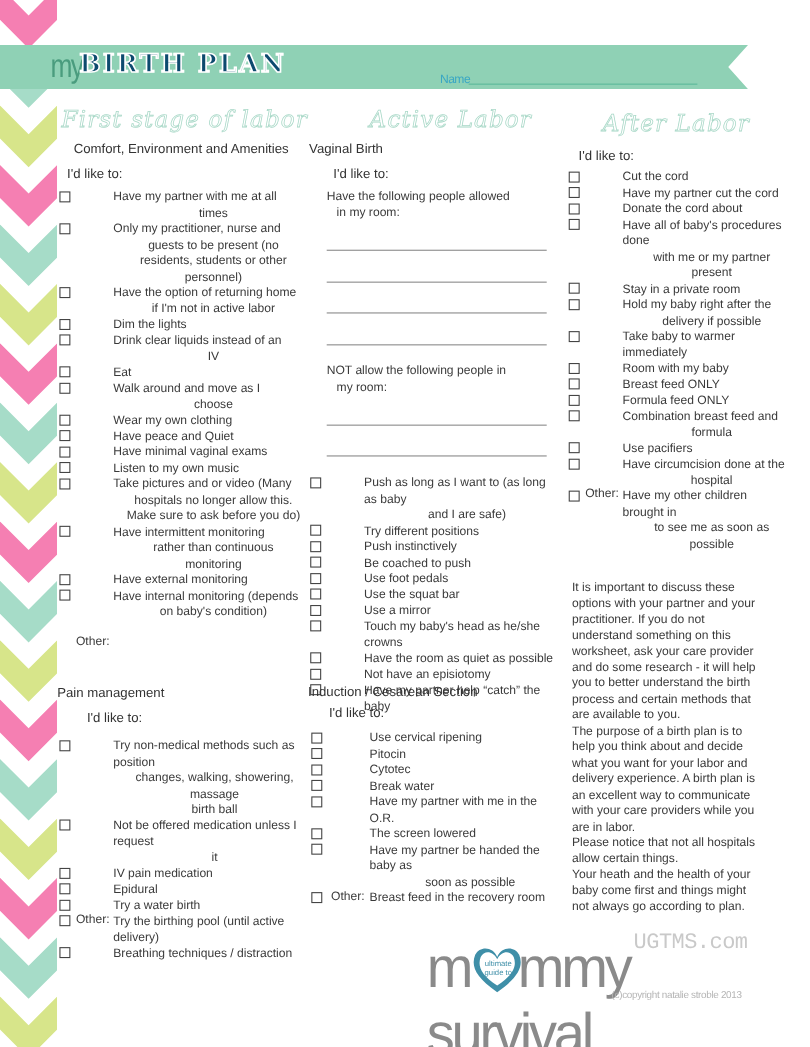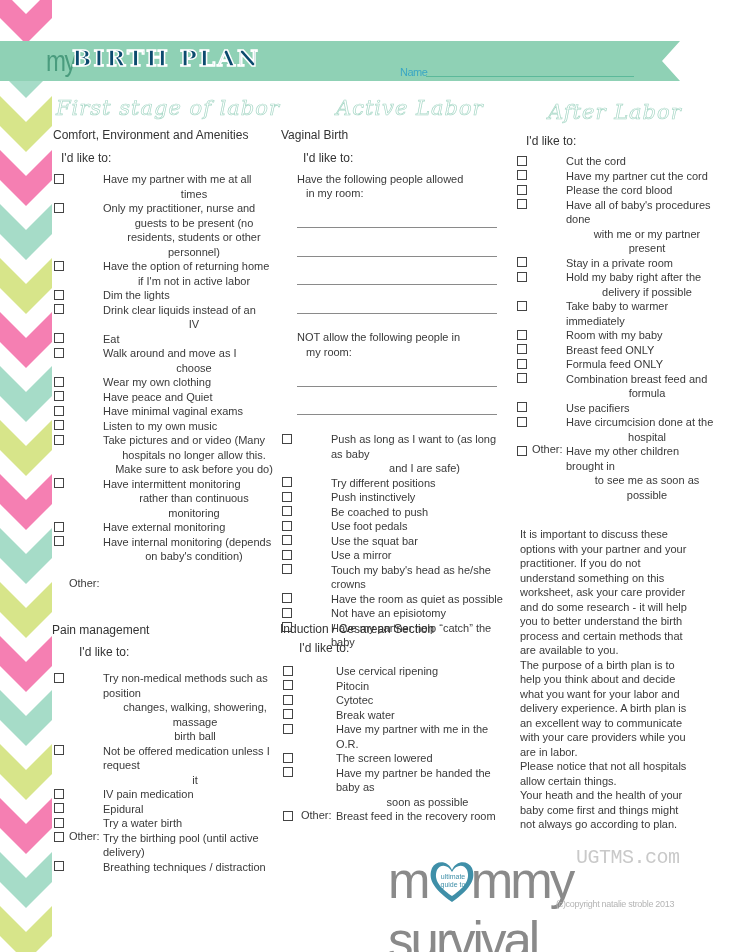--- a/index.html
+++ b/index.html
@@ -144,21 +144,21 @@
 </div>
 <div class="title-my">my</div>
 <div class="title-main">BIRTH PLAN</div>
 <div class="name-label">Name</div>
 <div class="name-line"></div>
 
 <div class="script" style="left:56px; top:96px;">First stage of labor</div>
 <div class="script" style="left:336px; top:96px;">Active Labor</div>
 <div class="script" style="left:548px; top:100px;">After Labor</div>
 
-<div class="sec-head" style="left:53px; top:128px;">Comfort, Environment and Amenities</div>
+<div class="sec-head" style="left:67px; top:128px;">Comfort, Environment and Amenities</div>
 <div class="like" style="left:61px; top:151px;">I'd like to:</div>
 <div class="list" style="left:54px; top:172px; width:220px;">
   <div class="item">
       <span class="cb"></span>
       <span class="txt"><span>Have my partner with me at all</span><span class="cont">times</span></span>
     </div>
   <div class="item">
       <span class="cb"></span>
       <span class="txt"><span>Only my practitioner, nurse and</span><span class="cont">guests to be present (no</span><span class="cont">residents, students or other</span><span class="cont">personnel)</span></span>
     </div>
@@ -353,21 +353,21 @@
   <div class="item">
       <span class="cb"></span>
       <span class="txt">Cut the cord</span>
     </div>
   <div class="item">
       <span class="cb"></span>
       <span class="txt">Have my partner cut the cord</span>
     </div>
   <div class="item">
       <span class="cb"></span>
-      <span class="txt">Please the cord blood</span>
+      <span class="txt">Donate the cord about</span>
     </div>
   <div class="item">
       <span class="cb"></span>
       <span class="txt"><span>Have all of baby's procedures done</span><span class="cont">with me or my partner present</span></span>
     </div>
   <div class="item">
       <span class="cb"></span>
       <span class="txt">Stay in a private room</span>
     </div>
   <div class="item">

